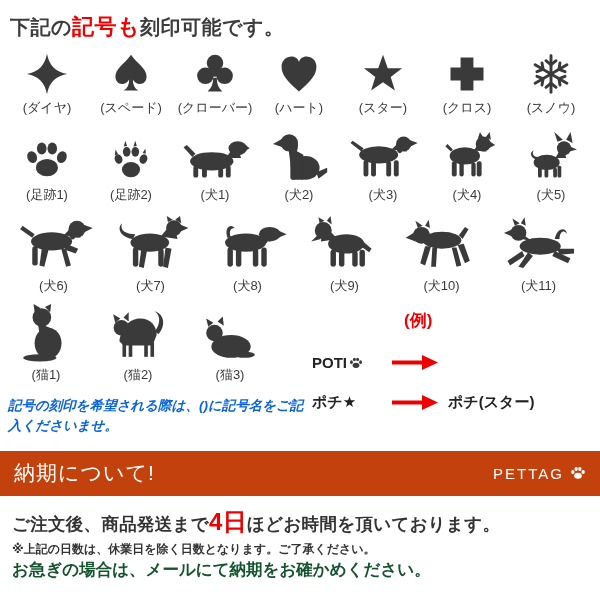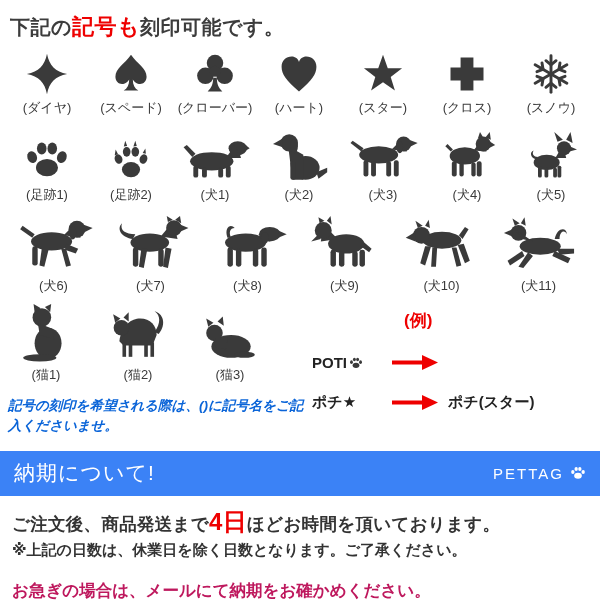--- a/index.html
+++ b/index.html
@@ -38,31 +38,31 @@
   .bluenote{margin:12px 0 0 8px;font-size:13.5px;font-weight:bold;color:#0a64d8;line-height:1.5;font-style:italic;}
   .zright{flex:1;padding-top:6px;font-weight:bold;}
   .ex-title{color:#ee0000;font-size:17px;margin-left:92px;}
   .ex-row{display:flex;align-items:center;margin-top:22px;text-align:center;}
   .ex-before{width:78px;font-size:15px;color:#222;display:flex;align-items:center;gap:2px;white-space:nowrap;}
   .ex-after{font-size:15px;color:#222;margin-left:10px;white-space:nowrap;}
   .arrow{width:46px;height:15px;margin-left:2px;}
   .pawmini{width:14px;height:14px;}
 
   
-  .banner{margin-top:14px;height:45px;background:#3b82f6;display:flex;align-items:center;padding:0 14px;}
+  .banner{margin-top:14px;height:45px;background:#c2410c;display:flex;align-items:center;padding:0 14px;}
   .banner-title{color:#fff;font-size:21px;letter-spacing:1px;}
   .banner-logo{margin-left:auto;display:flex;gap:6px;color:#fff;font-size:15px;letter-spacing:2px;}
   .banner-logo .pawmini2{width:16px;height:16px;}
 
   
   .footer{padding:10px 12px 0 12px;}
   .f1{font-size:17.5px;font-weight:bold;color:#333;letter-spacing:0.3px;}
   .f1 .day{color:#ee0000;font-size:24px;}
-  .f2{font-size:15px;font-weight:bold;color:#333;margin-top:3px;}
-  .f3{font-size:16.5px;font-weight:bold;color:#be185d;margin-top:20px;}
+  .f2{font-size:12px;font-weight:bold;color:#333;margin-top:3px;}
+  .f3{font-size:16.5px;font-weight:bold;color:#14532d;margin-top:1px;}
 </style>
 </head>
 <body>
 
 <div class="page">
 
   <div class="header">
     <div class="title"><span>下記の</span><span class="hl">記号も</span><span>刻印可能です。</span></div>
   </div>
 

